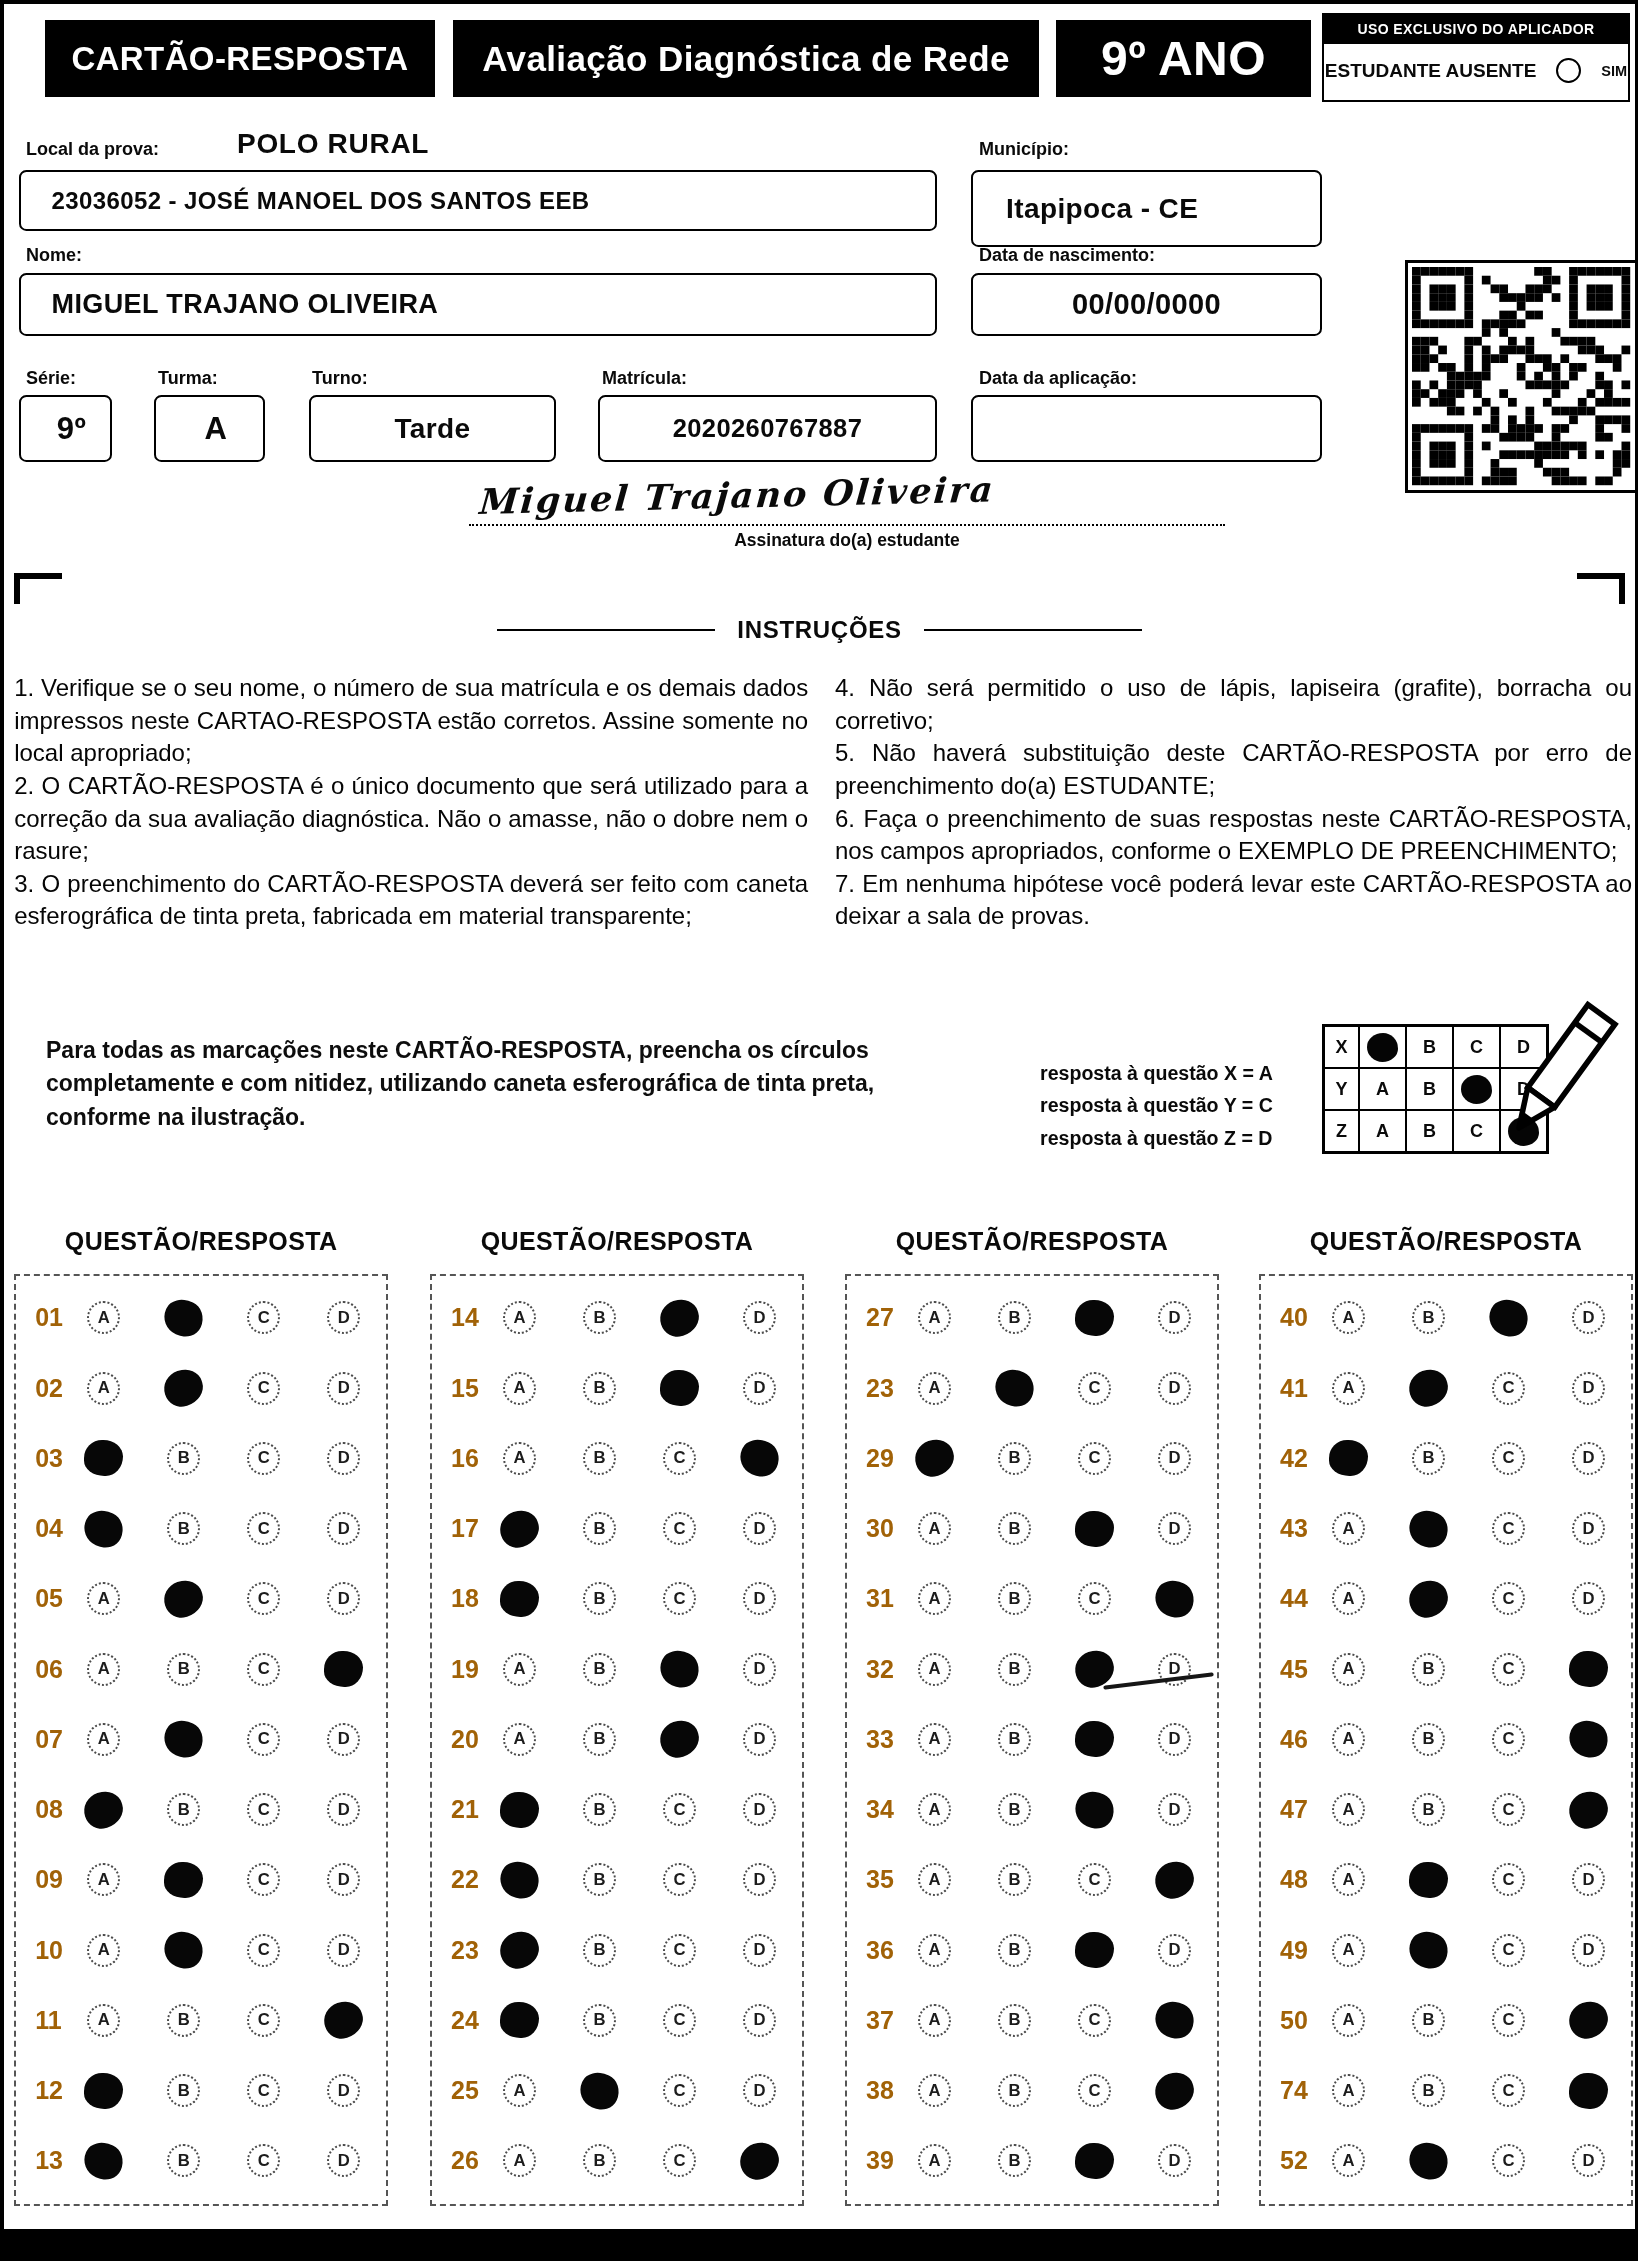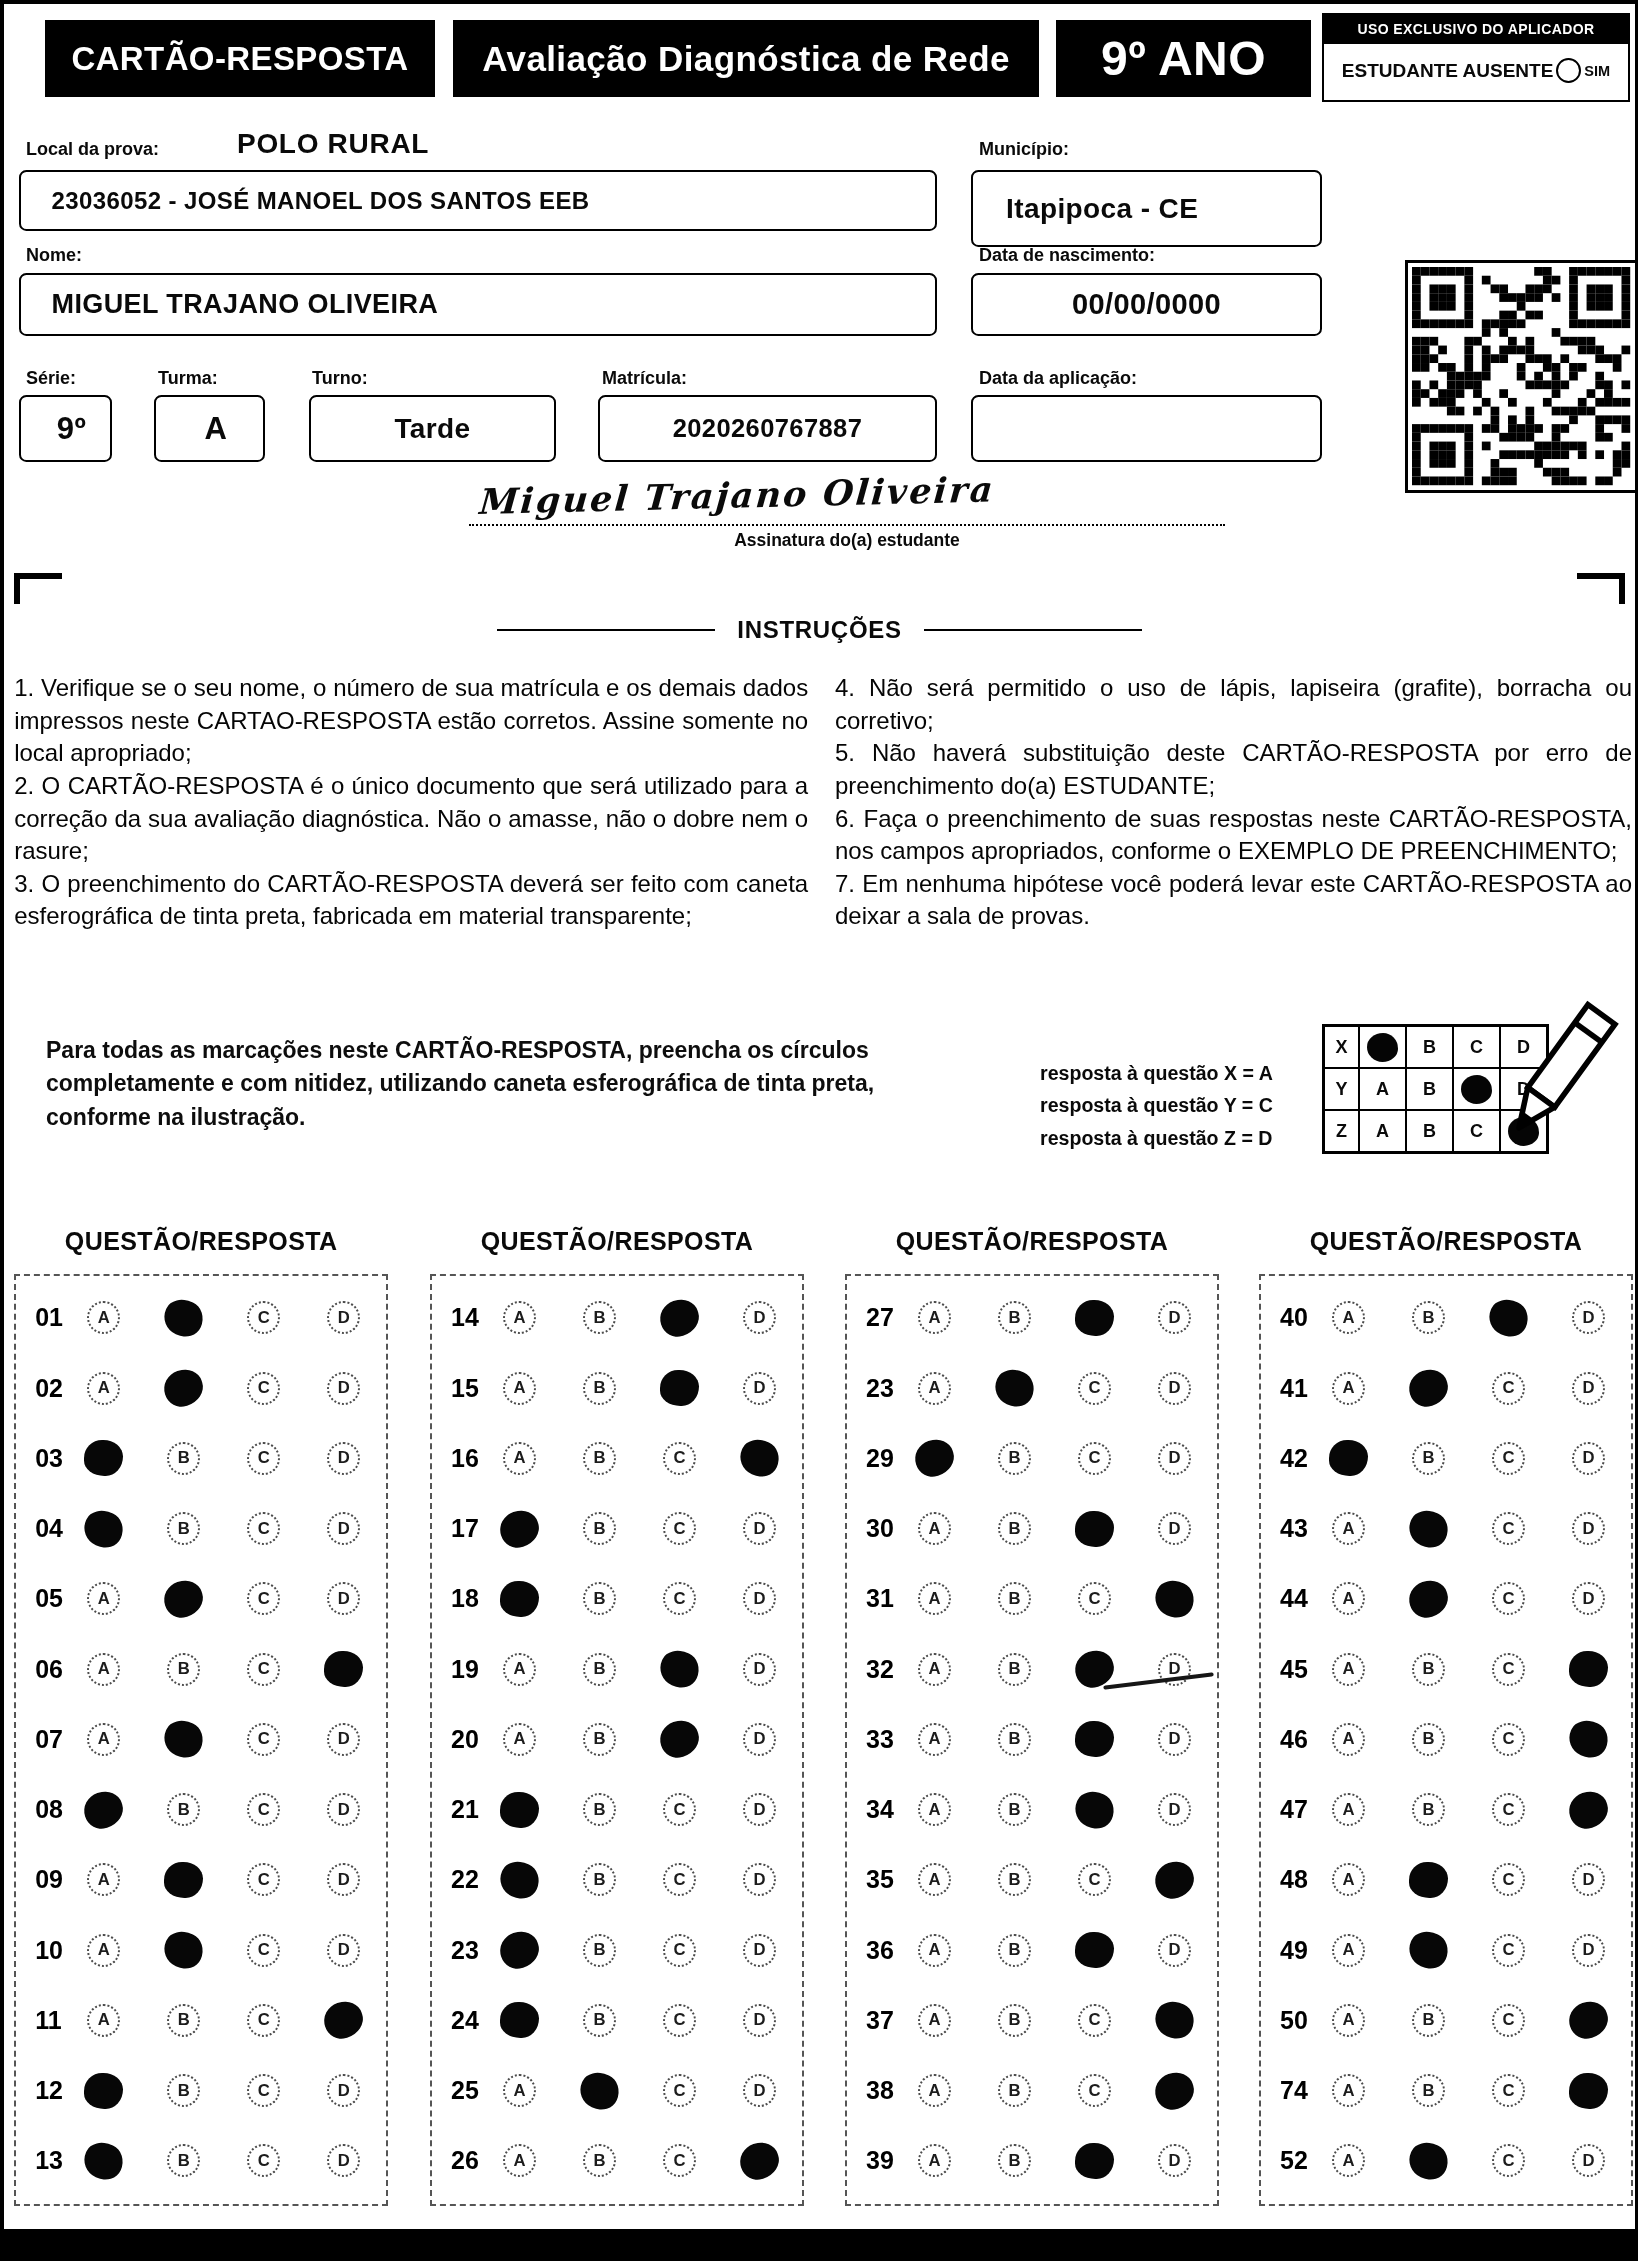--- a/index.html
+++ b/index.html
@@ -11,21 +11,21 @@
   
   .hbox { position:absolute; background:#000; color:#fff; font-weight:bold;
           display:flex; align-items:center; justify-content:center; letter-spacing:0.4px; }
   .card-title { left:41px; top:16px; width:390px; height:77px; font-size:33px; }
   .exam-title { left:449px; top:16px; width:586px; height:77px; font-size:35px; }
   .grade      { left:1052px; top:16px; width:255px; height:77px; font-size:48px; }
   .app-box  { position:absolute; left:1318px; top:8.7px; width:308px; height:89px;
               border:2.9px solid #000; box-sizing:border-box; background:#fff; }
   .app-head { background:#000; color:#fff; height:29px; font-size:14px; font-weight:bold;
               display:flex; align-items:center; justify-content:center; letter-spacing:0.4px; }
-  .app-body { height:54px; display:flex; align-items:center; justify-content:center; gap:3px; }
+  .app-body { height:54px; display:flex; align-items:center; justify-content:center; gap:20px; }
   .app-label { font-size:19px; font-weight:bold; }
   .absent-circle { width:25px; height:25px; border:2.2px solid #000; border-radius:50%;
                    box-sizing:border-box; display:inline-block; }
   .app-sim { font-size:14.5px; font-weight:bold; }
   
   .lbl { position:absolute; font-size:18px; font-weight:bold; }
   .pos-local-label     { left:22px;   top:135px; }
   .pos-municipio-label { left:975px; top:135px; }
   .pos-nome-label      { left:22px;   top:241px; }
   .pos-nascimento-label{ left:975px; top:241px; }
@@ -81,21 +81,21 @@
              align-items:center; justify-content:center; font-size:18px; font-weight:bold; }
   .ex-mark { width:31px; height:29px; background:#050505; border-radius:52% 48% 50% 50% / 48% 54% 46% 52%; }
   .pen { position:absolute; left:1462px; top:991px; width:167px; height:166px; pointer-events:none; }
   
   .a-col { position:absolute; top:1223px; width:374px; }
   .c1{left:10.2px} .c2{left:426px} .c3{left:841px} .c4{left:1255px}
   .a-head { text-align:center; font-size:25px; font-weight:bold; letter-spacing:0.4px; }
   .a-box { margin-top:17.5px; border:2.2px dashed #555; height:932px; box-sizing:border-box;
            display:flex; flex-direction:column; justify-content:space-around; padding:7.3px 0; background:#fff; }
   .q-row { display:flex; align-items:center; padding-left:19px; position:relative; }
-  .q-num { width:52px; font-size:25px; font-weight:bold; color:#000000; }
+  .q-num { width:52px; font-size:25px; font-weight:bold; color:#a16207; }
   .opts { display:flex; gap:47px; }
   .slot { width:33px; height:33px; display:flex; align-items:center; justify-content:center; }
   .bub  { width:33px; height:33px; border:2.2px dotted #4c4c4c; border-radius:50%; box-sizing:border-box;
           display:flex; align-items:center; justify-content:center; font-size:16.7px; font-weight:bold; color:#1c1c1c; }
   .mark { width:39px; height:36px; background:#070707; flex-shrink:0;
           border-radius:48% 52% 46% 54% / 52% 48% 56% 44%; }
   .m2 { transform:rotate(24deg);  border-radius:55% 45% 50% 50% / 45% 55% 47% 53%; }
   .m3 { transform:rotate(-18deg); border-radius:50% 50% 57% 43% / 53% 47% 50% 50%; }
   .stray { position:absolute; left:256px; top:26px; width:111px; height:3.6px; background:#161616;
            transform:rotate(-7deg); border-radius:2.2px; }

